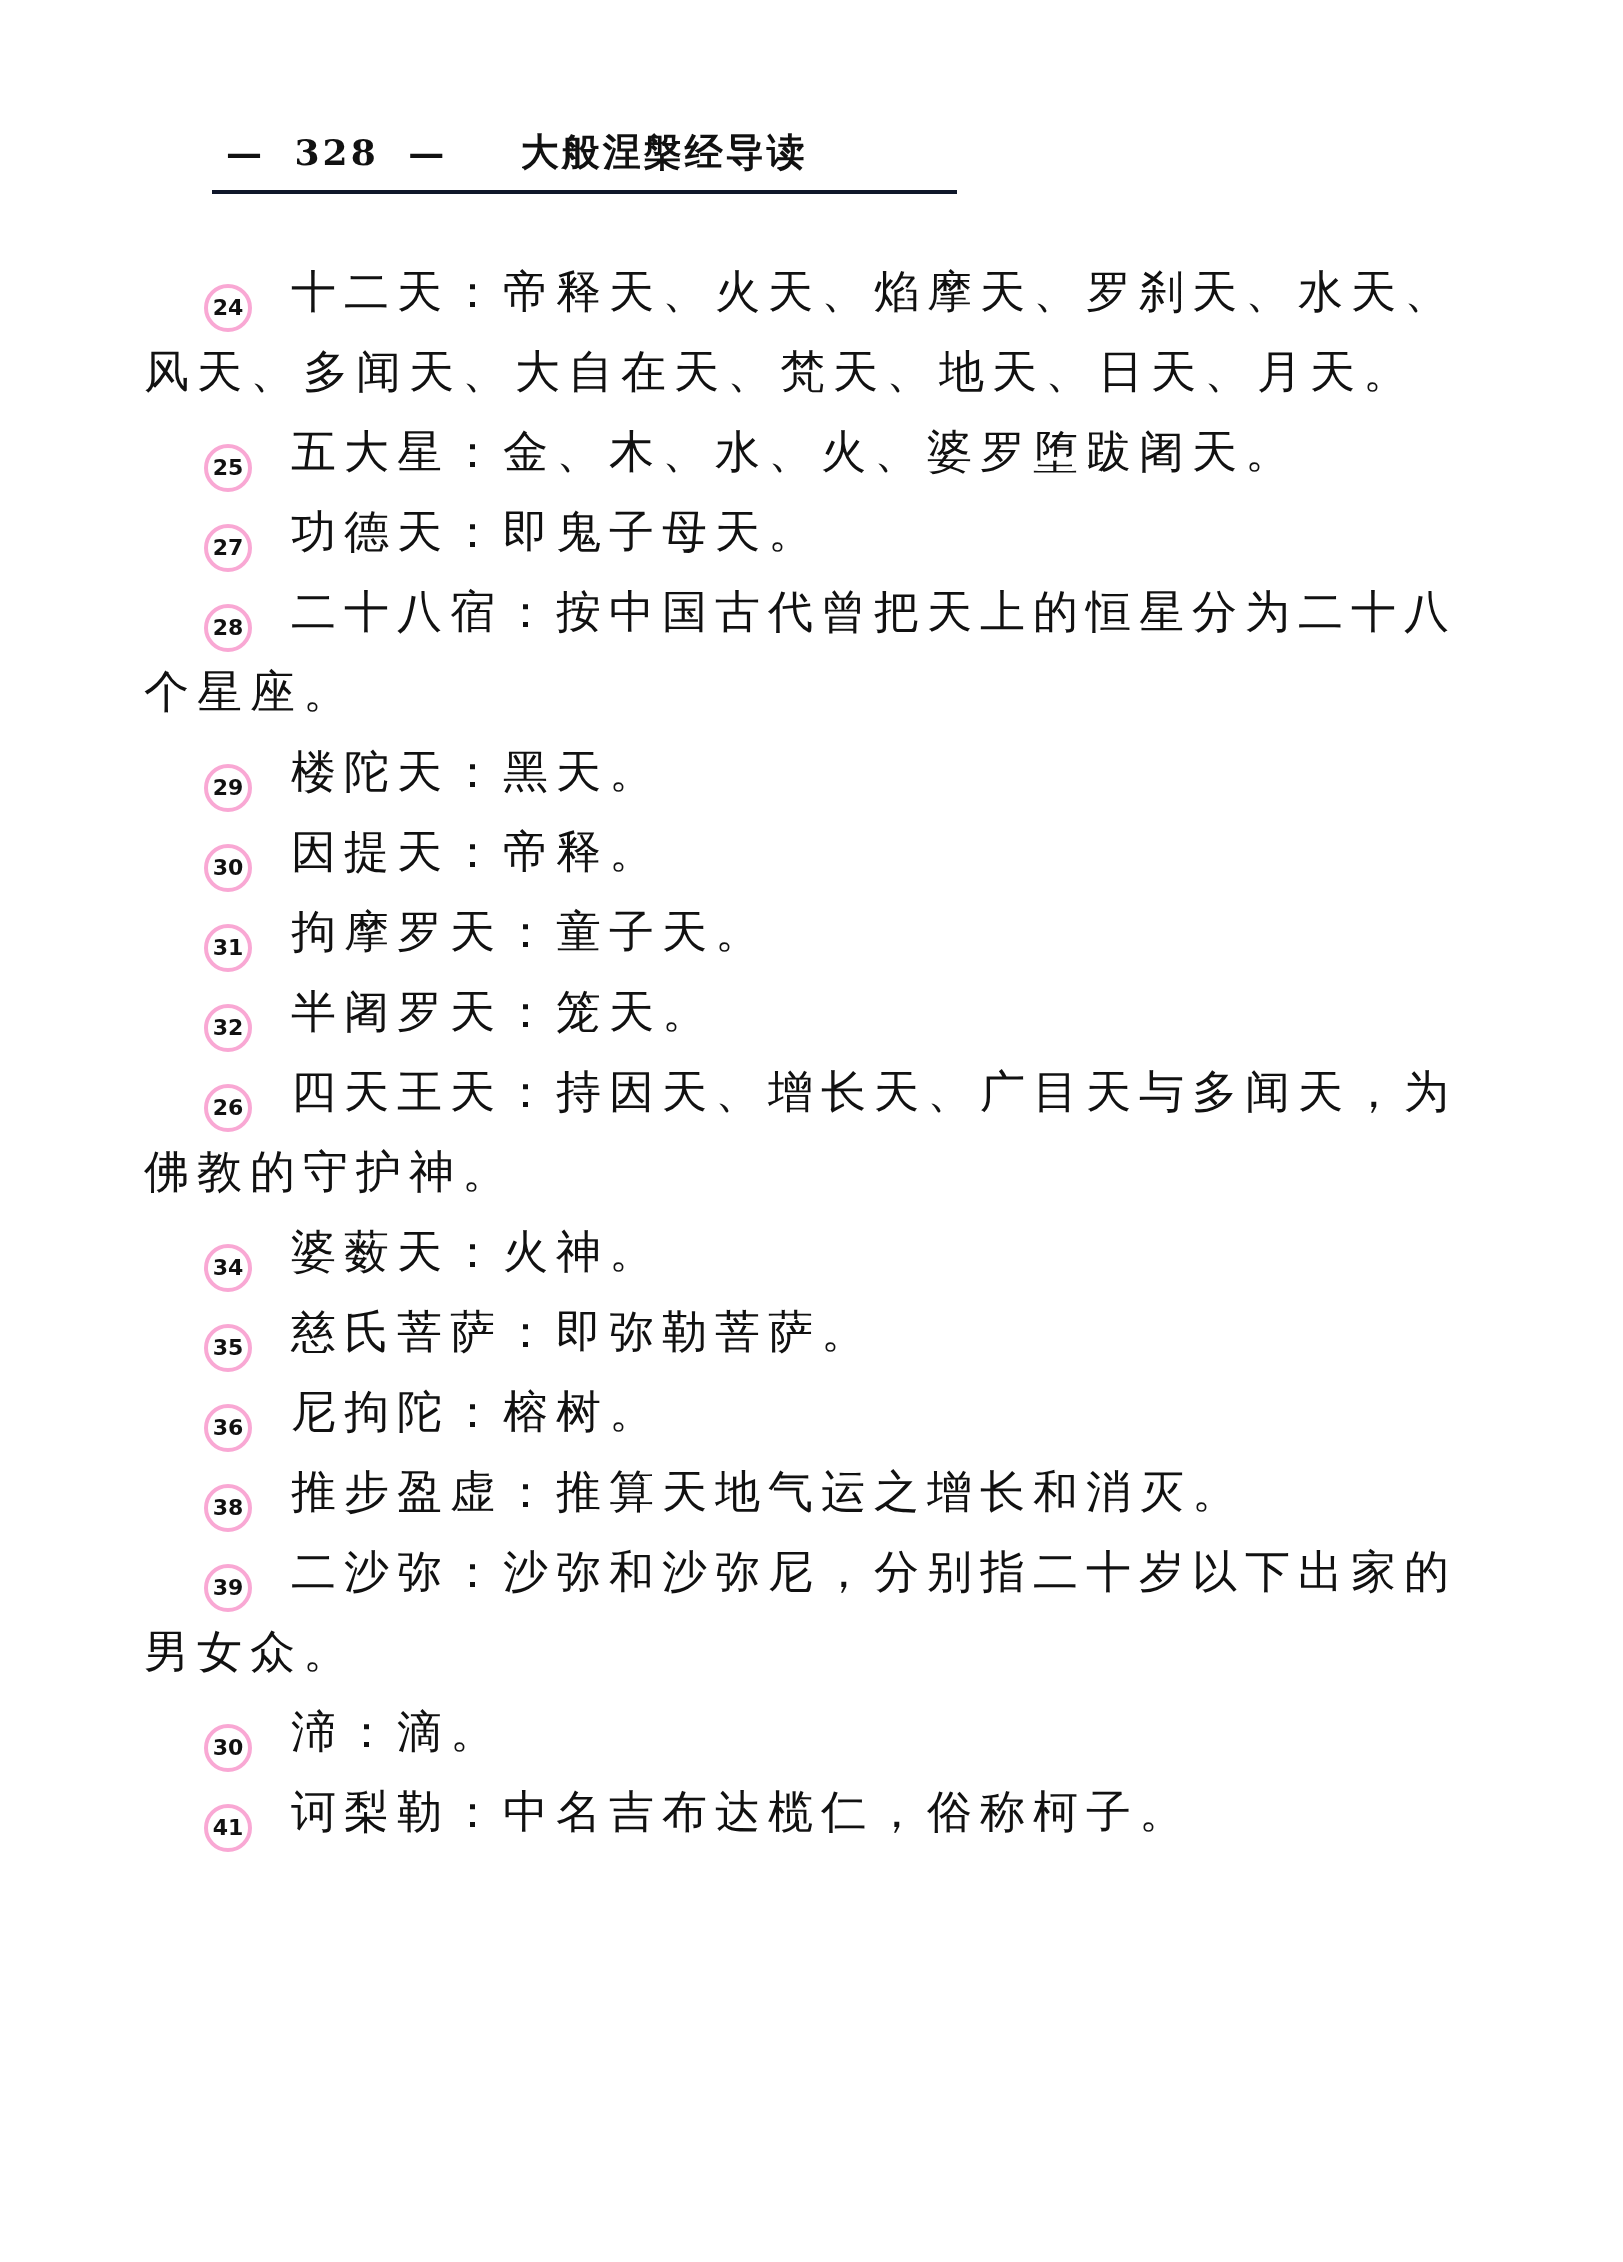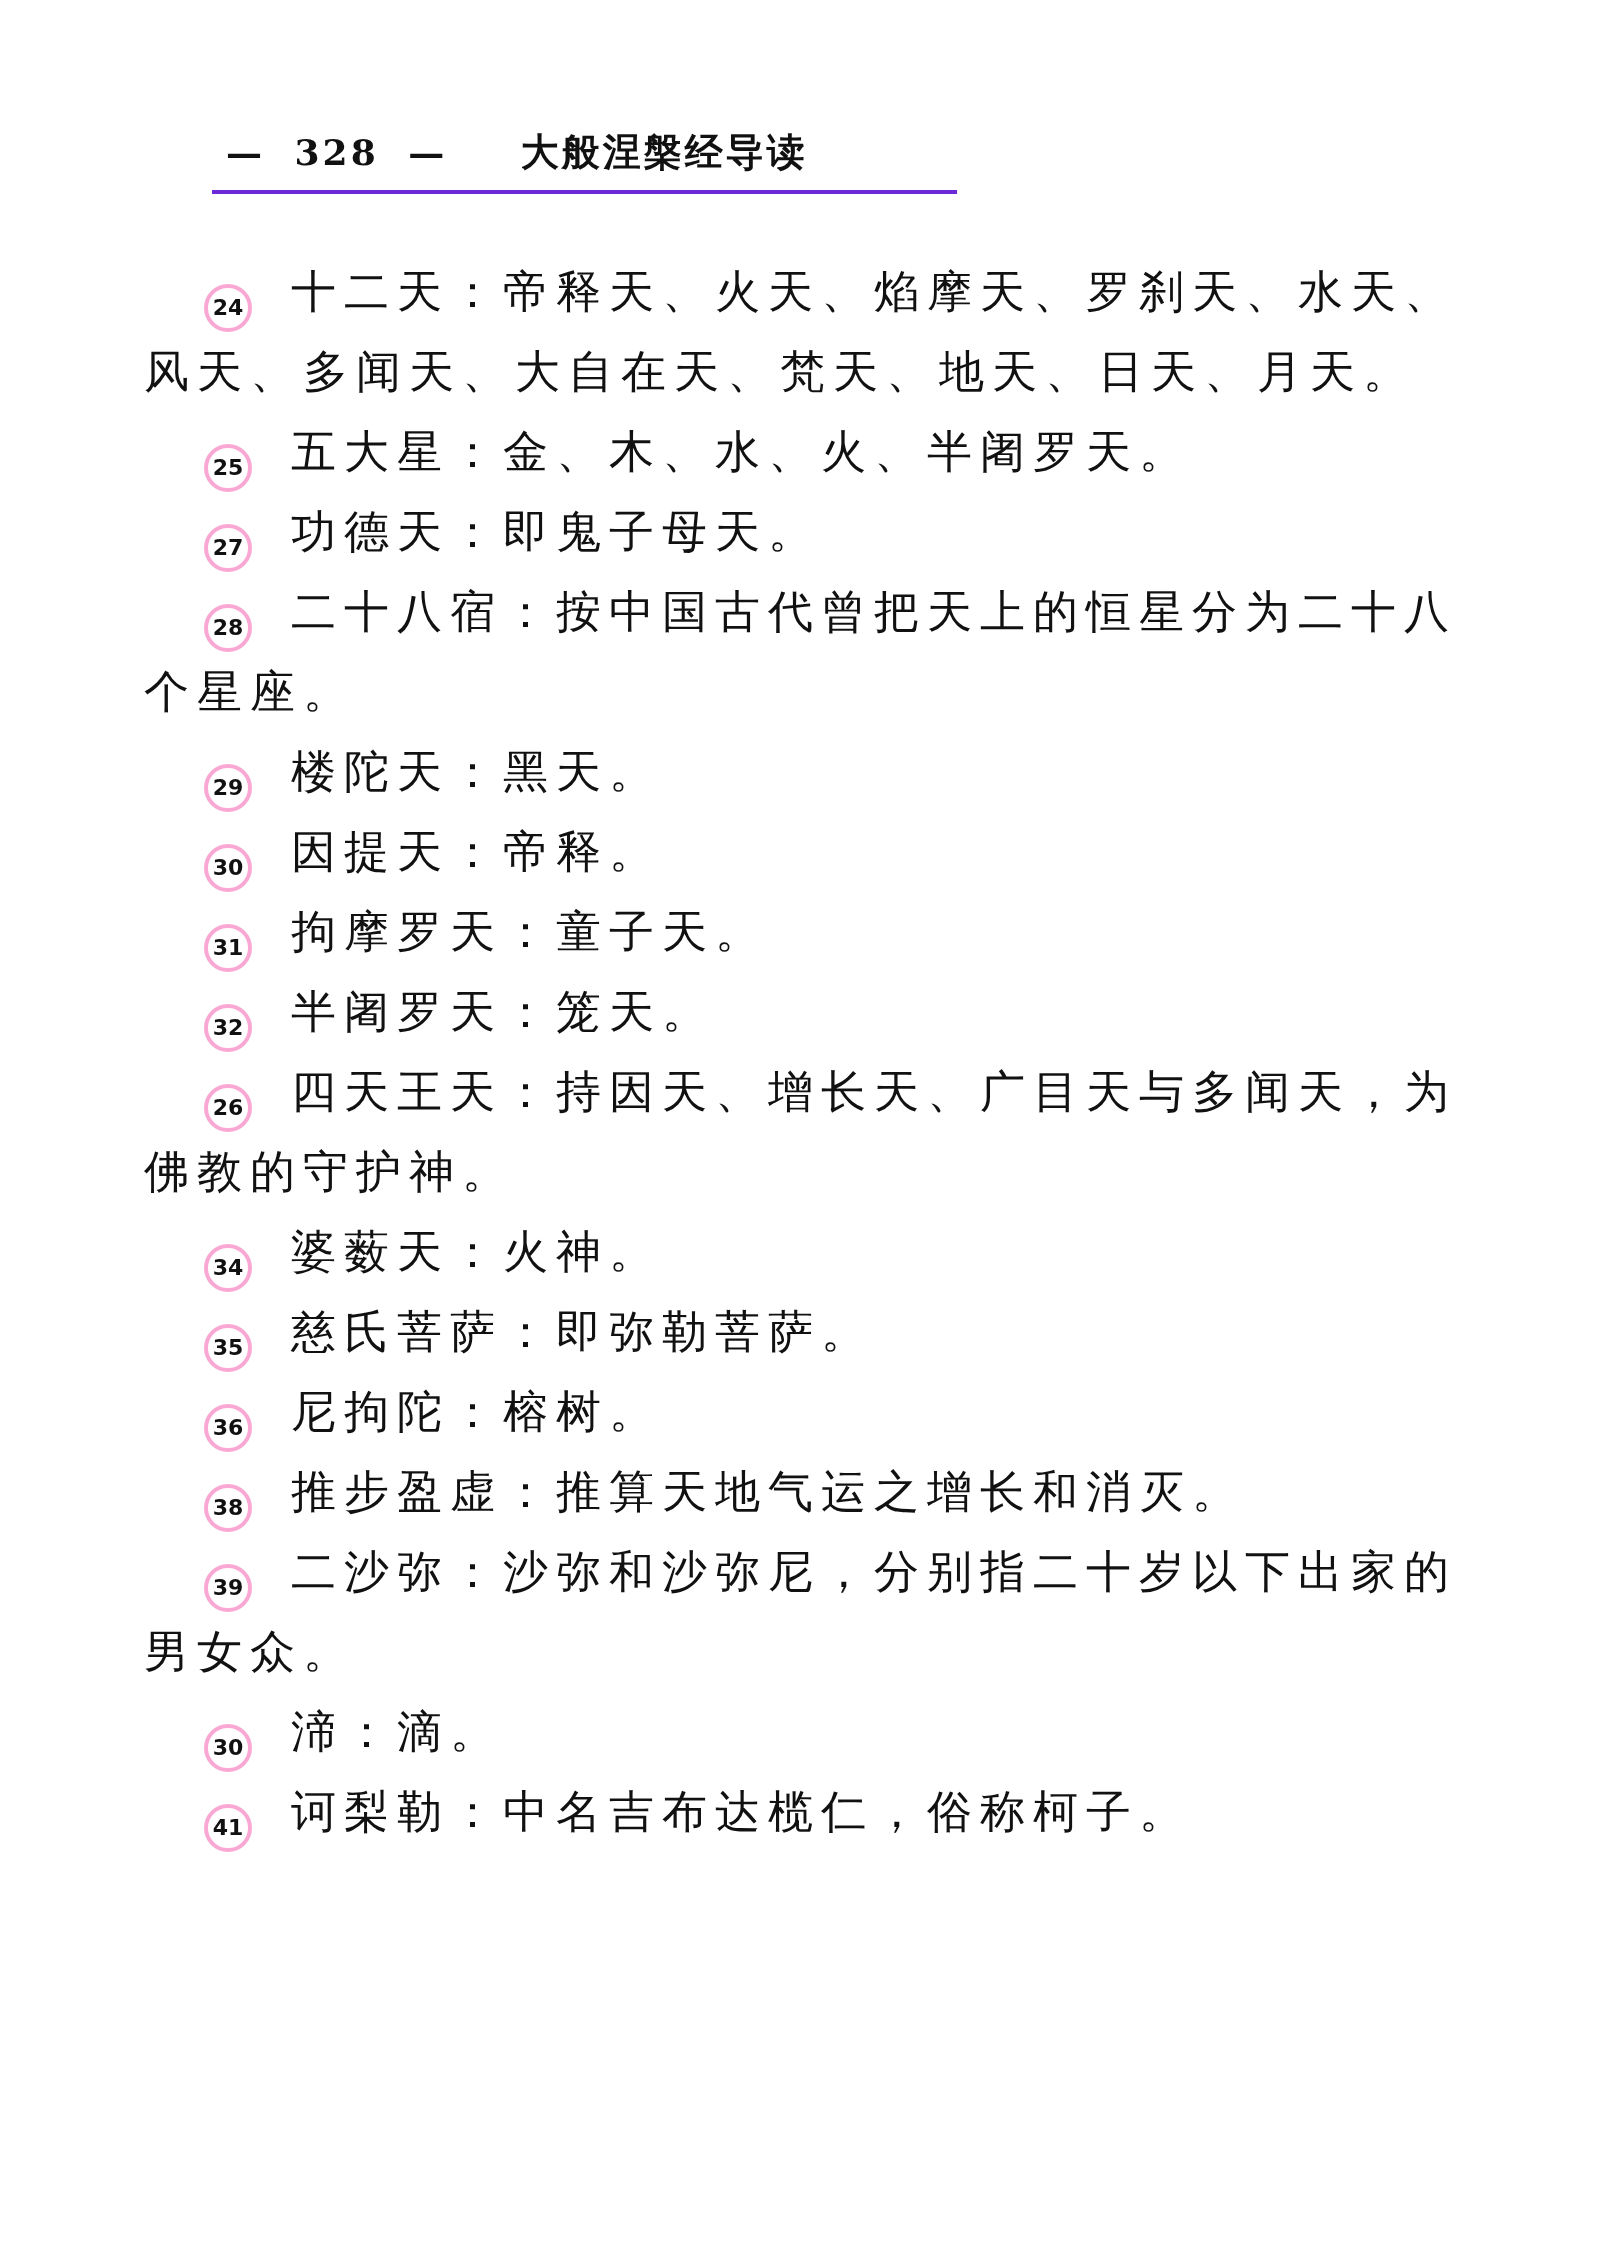--- a/index.html
+++ b/index.html
@@ -21,21 +21,21 @@
     position: absolute;
     left: 144px;
     top: 127px;
     width: 1338px;
   }
   .page-header {
     display: inline-block;
     margin-left: 68px;
     padding-bottom: 12px;
     padding-right: 149px;
-    border-bottom: 4px solid #6d28d9;
+    border-bottom: 4px solid #0f172a;
     font-size: 36px;
     font-weight: bold;
     letter-spacing: 3px;
     white-space: nowrap;
   }
   .page-header .dash {
     display: inline-block;
     margin: 0 14px;
   }
   .page-header .pageno {
@@ -89,21 +89,21 @@
 
     <div class="page-header">
       <span class="dash">—</span>
       <span class="pageno">328</span>
       <span class="dash">—</span>
       <span class="book-title">大般涅槃经导读</span>
     </div>
 
     <div class="glossary">
       <p class="entry"><span class="circ-num">24</span><span class="entry-text">十二天：帝释天、火天、焰摩天、罗刹天、水天、风天、多闻天、大自在天、梵天、地天、日天、月天。</span></p>
-      <p class="entry"><span class="circ-num">25</span><span class="entry-text">五大星：金、木、水、火、半阇罗天。</span></p>
+      <p class="entry"><span class="circ-num">25</span><span class="entry-text">五大星：金、木、水、火、婆罗堕跋阇天。</span></p>
       <p class="entry"><span class="circ-num">27</span><span class="entry-text">功德天：即鬼子母天。</span></p>
       <p class="entry"><span class="circ-num">28</span><span class="entry-text">二十八宿：按中国古代曾把天上的恒星分为二十八个星座。</span></p>
       <p class="entry"><span class="circ-num">29</span><span class="entry-text">楼陀天：黑天。</span></p>
       <p class="entry"><span class="circ-num">30</span><span class="entry-text">因提天：帝释。</span></p>
       <p class="entry"><span class="circ-num">31</span><span class="entry-text">拘摩罗天：童子天。</span></p>
       <p class="entry"><span class="circ-num">32</span><span class="entry-text">半阇罗天：笼天。</span></p>
       <p class="entry"><span class="circ-num">26</span><span class="entry-text">四天王天：持因天、增长天、广目天与多闻天，为佛教的守护神。</span></p>
       <p class="entry"><span class="circ-num">34</span><span class="entry-text">婆薮天：火神。</span></p>
       <p class="entry"><span class="circ-num">35</span><span class="entry-text">慈氏菩萨：即弥勒菩萨。</span></p>
       <p class="entry"><span class="circ-num">36</span><span class="entry-text">尼拘陀：榕树。</span></p>

